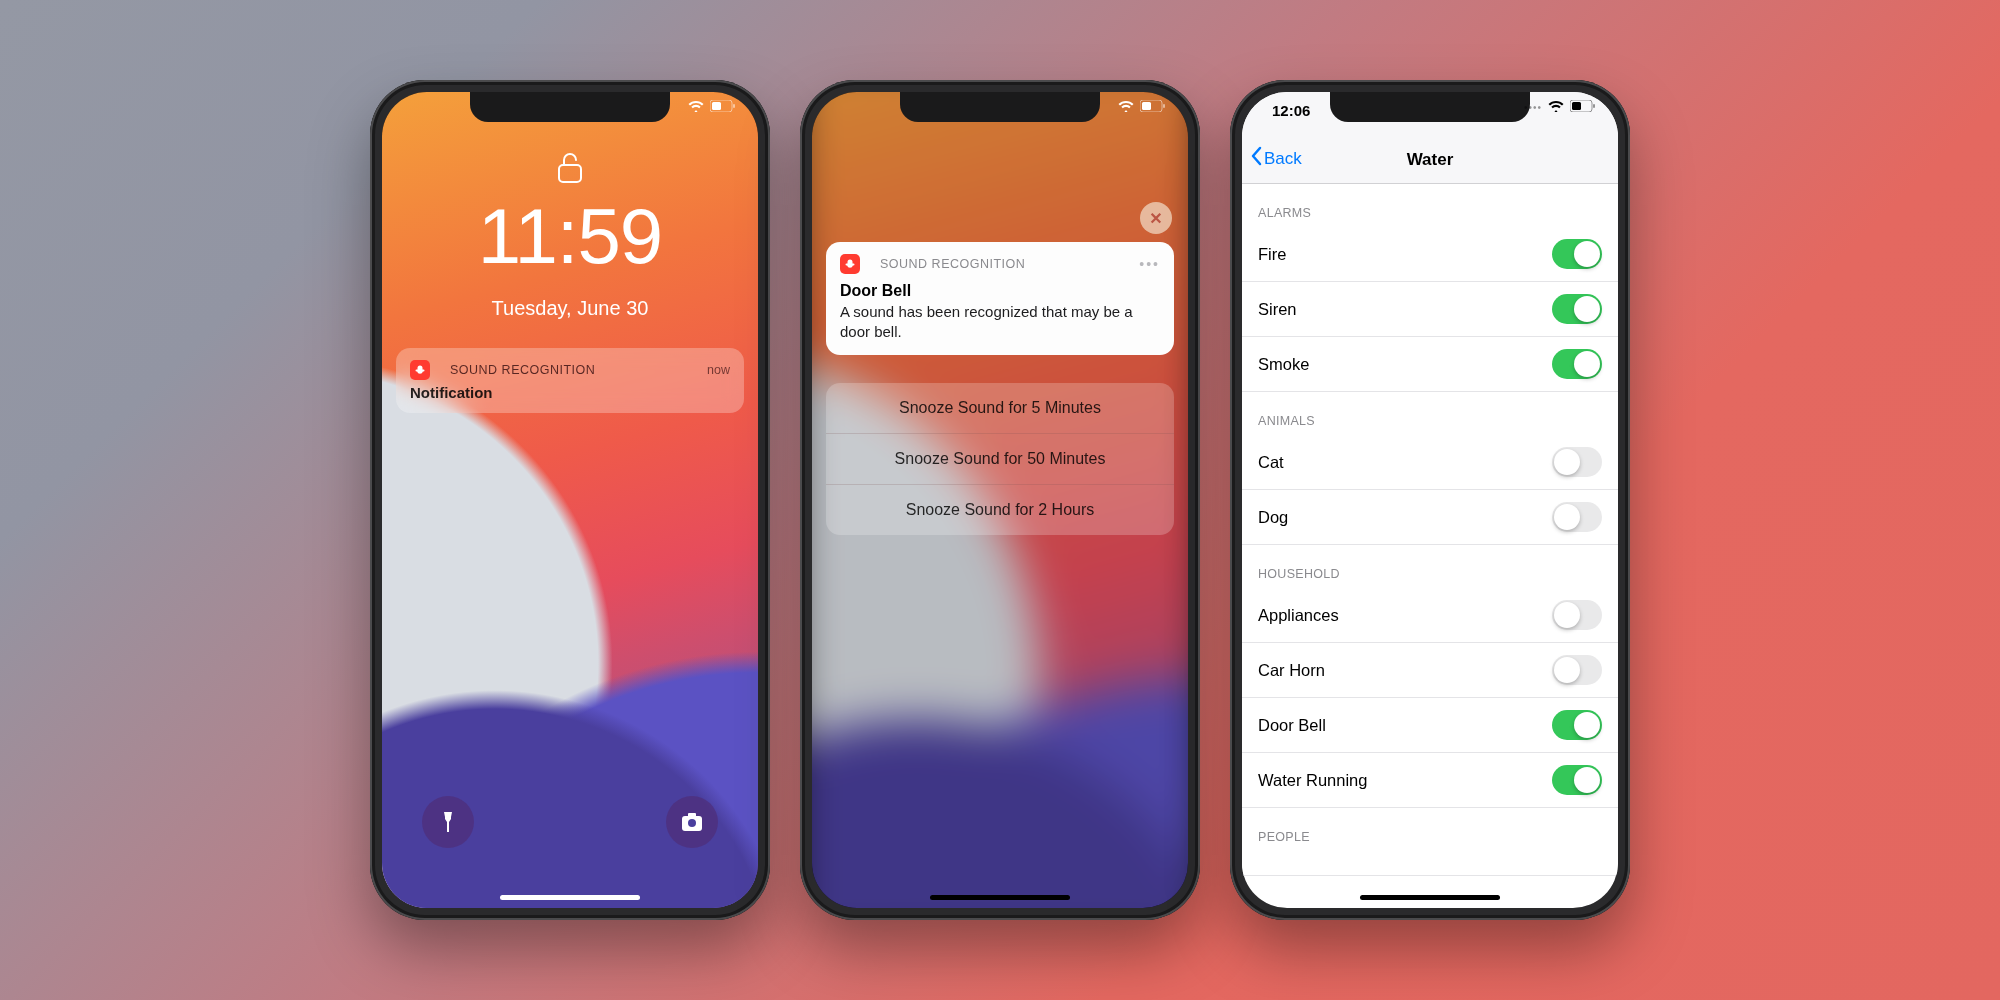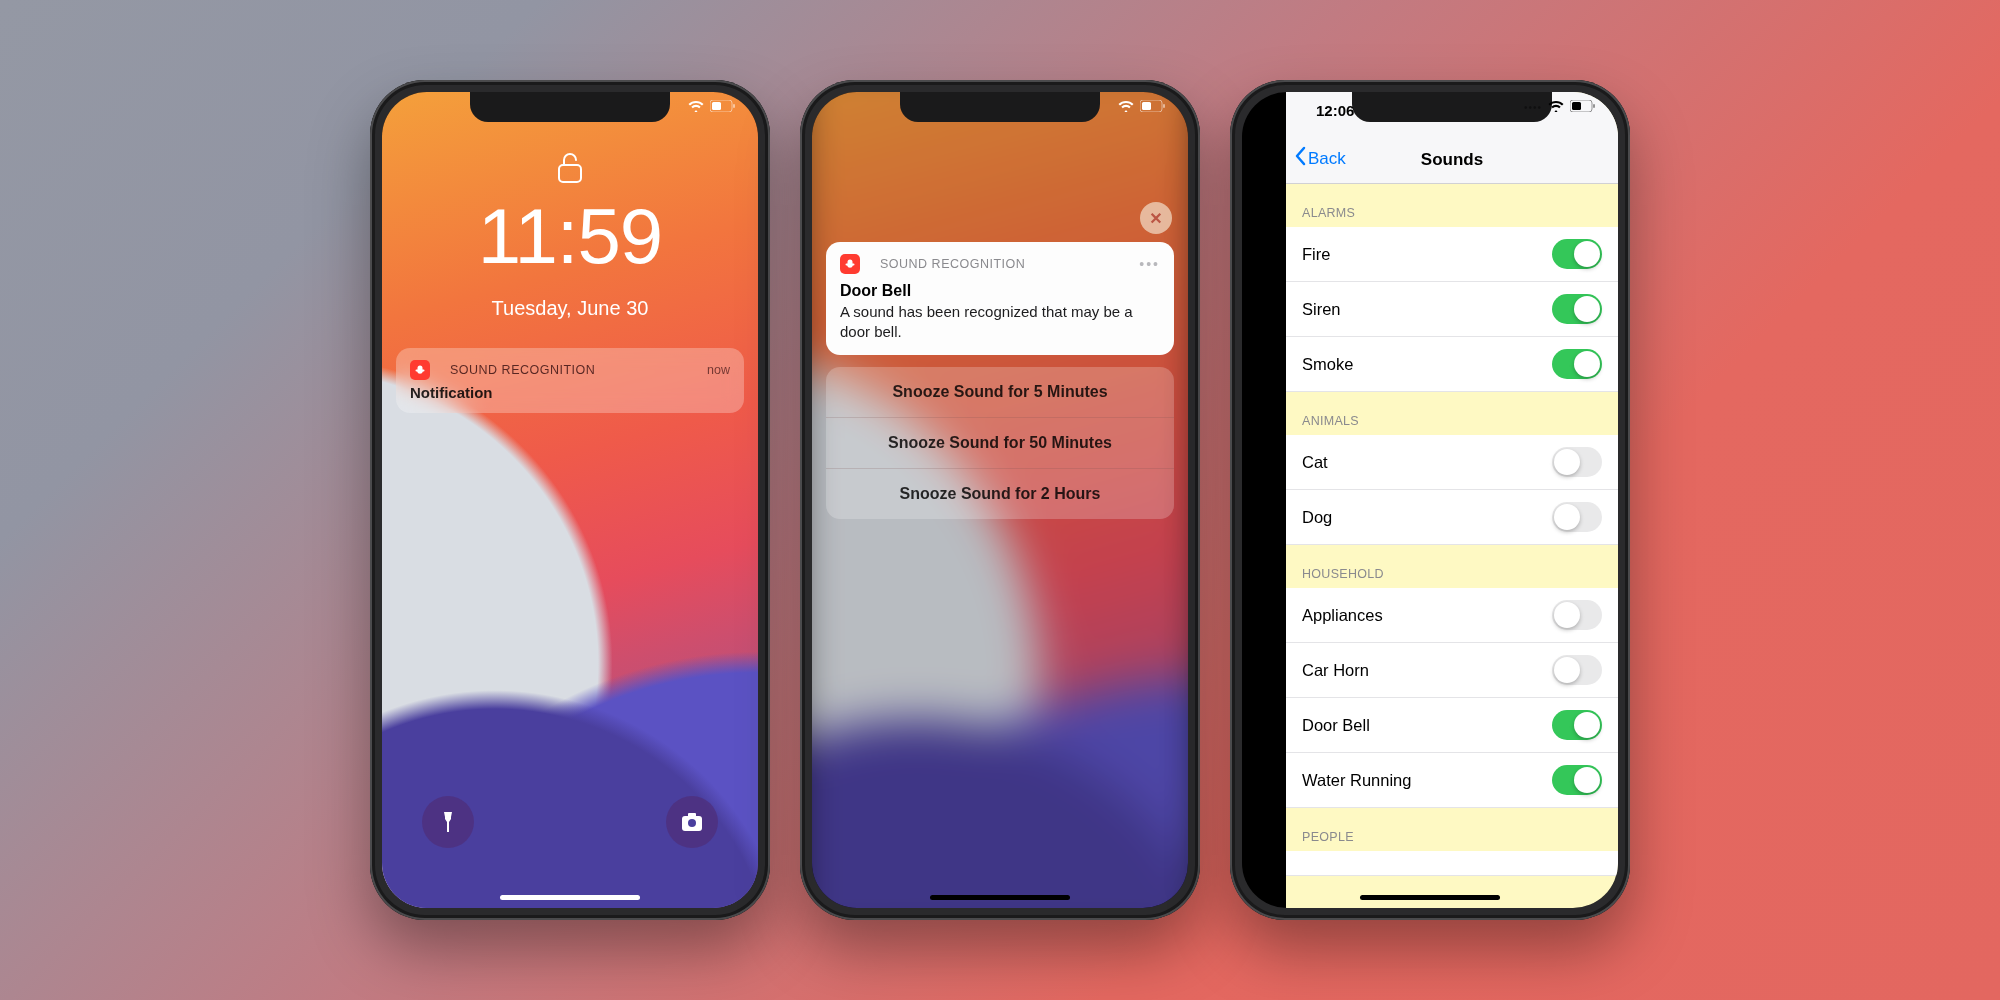--- a/index.html
+++ b/index.html
@@ -85,25 +85,25 @@
     position:absolute; top: -40px; right: 2px;
     width: 32px; height: 32px; border-radius: 50%;
     background: rgba(235,200,175,.85); display:flex; align-items:center; justify-content:center;
     color: #b54; font-size: 16px; font-weight: 600;
   }
   .exp-card { background: #fdfdfd; border-radius: 14px; padding: 12px 14px 14px; text-align:left; }
   .exp-card .app-name { color: #8a8a8e; }
   .more-ic { color:#b8b8bc; font-size: 14px; letter-spacing: 2px; }
   .exp-title { font-size: 16px; font-weight: 600; color:#000; margin-top: 8px; }
   .exp-msg { font-size: 15px; color:#1c1c1e; margin-top: 2px; line-height: 1.3; }
-  .actions { margin-top: 12px; background: rgba(255,255,255,.22); border-radius: 14px; overflow:hidden;font-weight:bold; }
+  .actions { margin-top: 28px; background: rgba(255,255,255,.22); border-radius: 14px; overflow:hidden; }
   .action-row { padding: 16px 0; text-align:center; font-size: 16px; color: rgba(0,0,0,.82); border-bottom: 1px solid rgba(120,80,80,.2); }
   .action-row:last-child { border-bottom: none; }
   
-  .settings { position:absolute; inset:0; background:#fef9c3; z-index:5; display:flex; flex-direction:column;margin-left:44px; }
+  .settings { position:absolute; inset:0; background:#ffffff; z-index:5; display:flex; flex-direction:column; }
   .nav { height: 92px; padding-top: 44px; background:#f7f7f9; border-bottom:1px solid #d1d1d4; position:relative; display:flex; align-items:center; justify-content:center; }
   .nav-back { position:absolute; left: 8px; top: 54px; color:#007aff; font-size:17px; display:flex; align-items:center; gap:2px; }
   .nav-title { font-size: 17px; font-weight:600; color:#000; }
   .list { flex:1; overflow:hidden; }
   .sect-h { font-size:12.5px; color:#8a8a8e; text-transform:uppercase; padding: 22px 16px 7px; letter-spacing:.3px; }
   .cell { background:#fff; padding: 12px 16px; display:flex; align-items:center; justify-content:space-between; border-bottom: 1px solid #e4e4e7; font-size: 16.5px; color:#000;gap:28px; }
   .cell:first-of-type { border-top: 1px solid #e4e4e7; }
   .switch { width: 50px; height: 30px; border-radius: 15px; background:#e9e9ea; position:relative; flex-shrink:0; }
   .switch.on { background:#34c759; }
   .knob { position:absolute; top:2px; width:26px; height:26px; border-radius:50%; background:#fff; box-shadow:0 2px 4px rgba(0,0,0,.25); transition:.2s; }
@@ -224,21 +224,21 @@
               <rect x="23" y="4" width="2" height="4" rx="1" fill="currentColor" opacity=".4"></rect>
             </svg></span>
       </div>
       <div class="nav">
         <div class="nav-back">
           <span><svg width="12" height="20" viewBox="0 0 12 20">
                 <path d="M10 2L3 10l7 8" stroke="#007aff" stroke-width="2.5" fill="none" stroke-linecap="round" stroke-linejoin="round"></path>
               </svg></span>
           <span>Back</span>
         </div>
-        <div class="nav-title">Sounds</div>
+        <div class="nav-title">Water</div>
       </div>
       <div class="list" id="settings-list">
           <div class="sect-h">ALARMS</div>
           <div class="cell">
             <span>Fire</span>
             <span class="switch on">
               <span class="knob"></span>
             </span>
           </div>
           <div class="cell">

